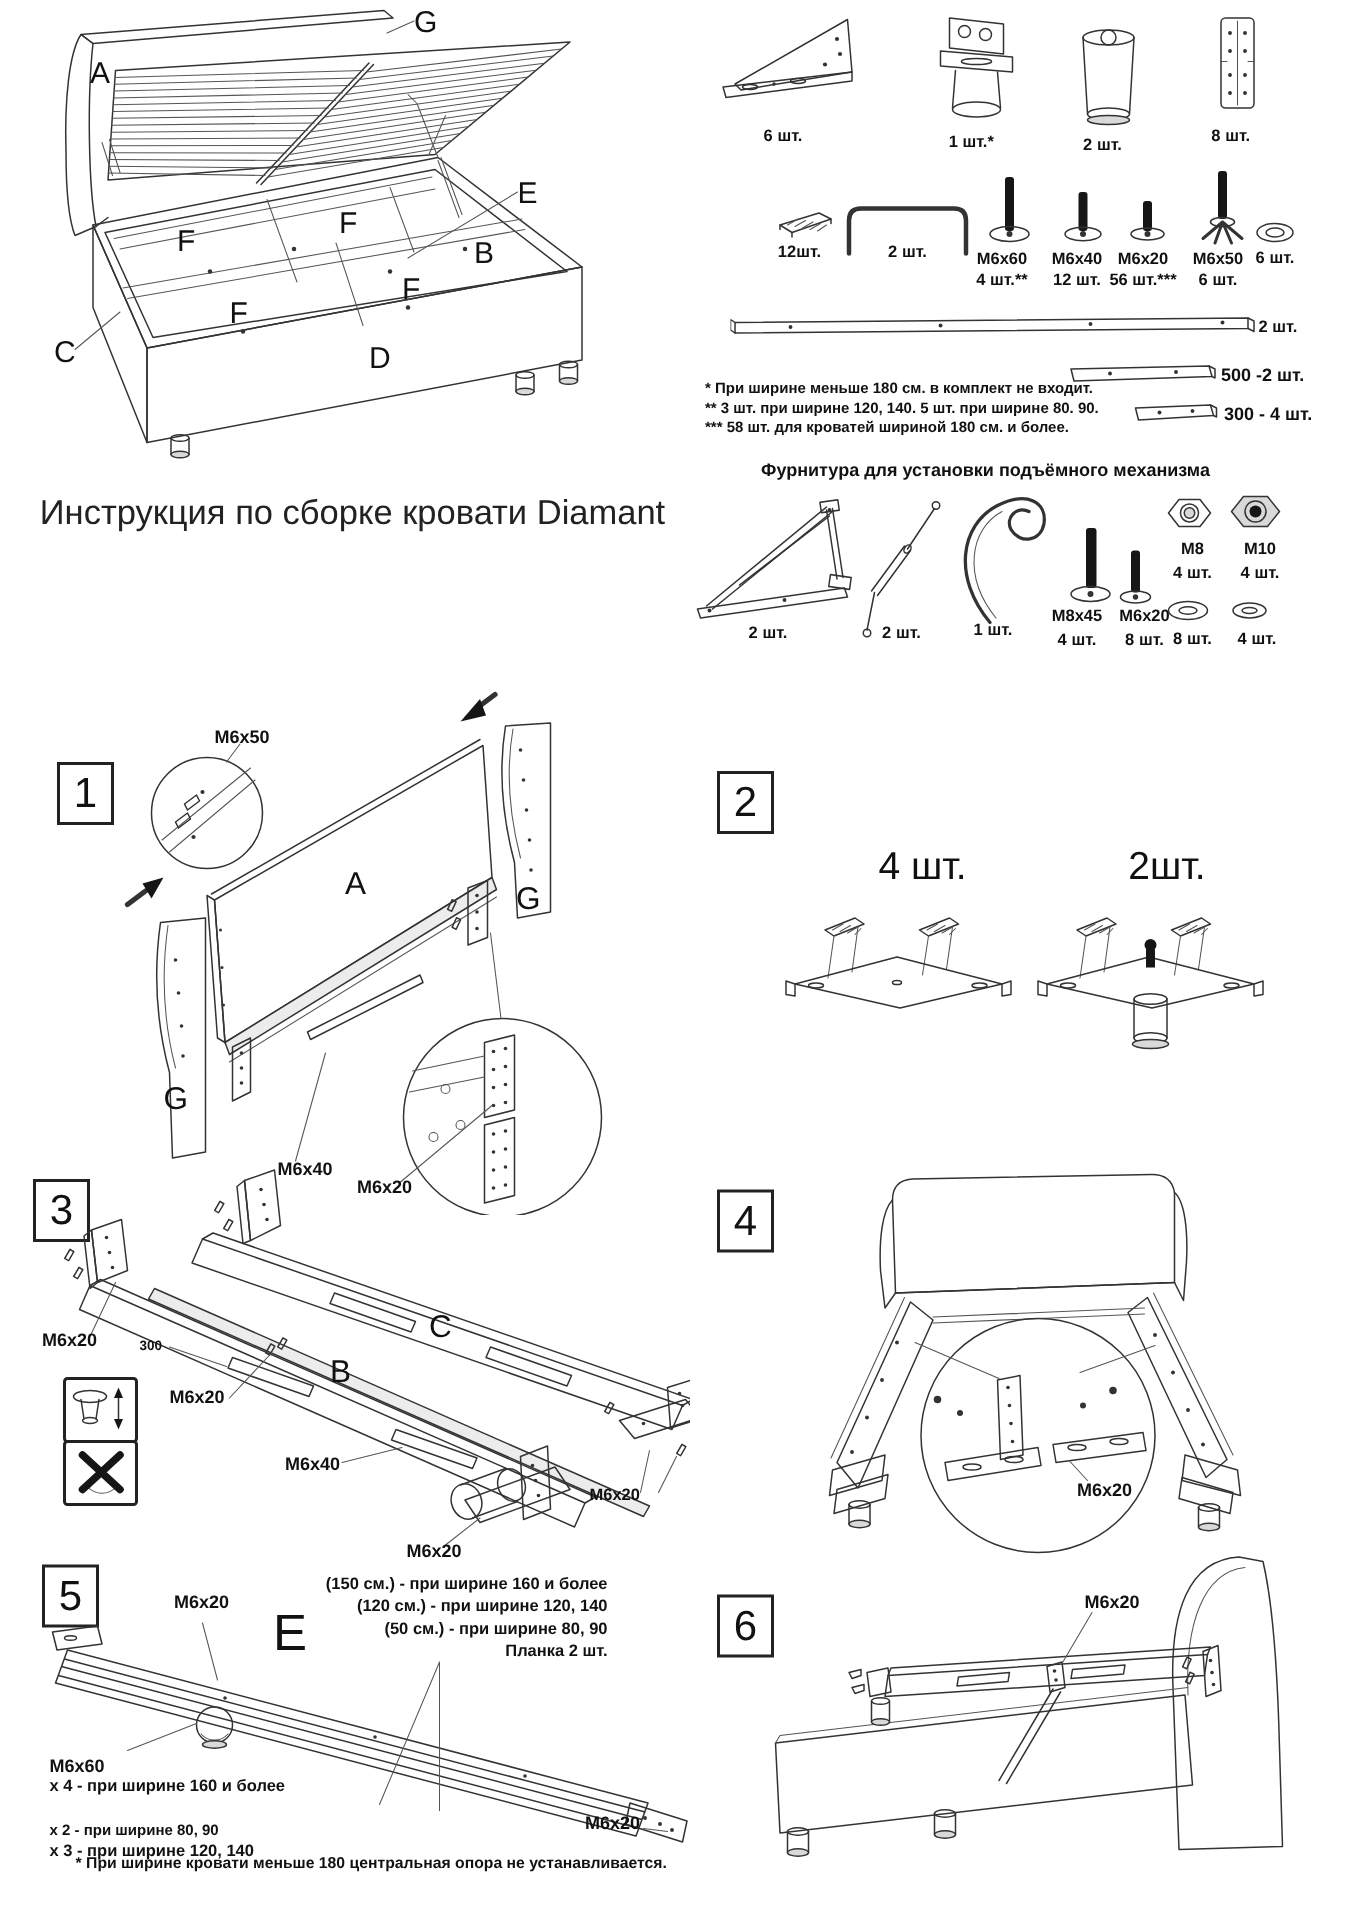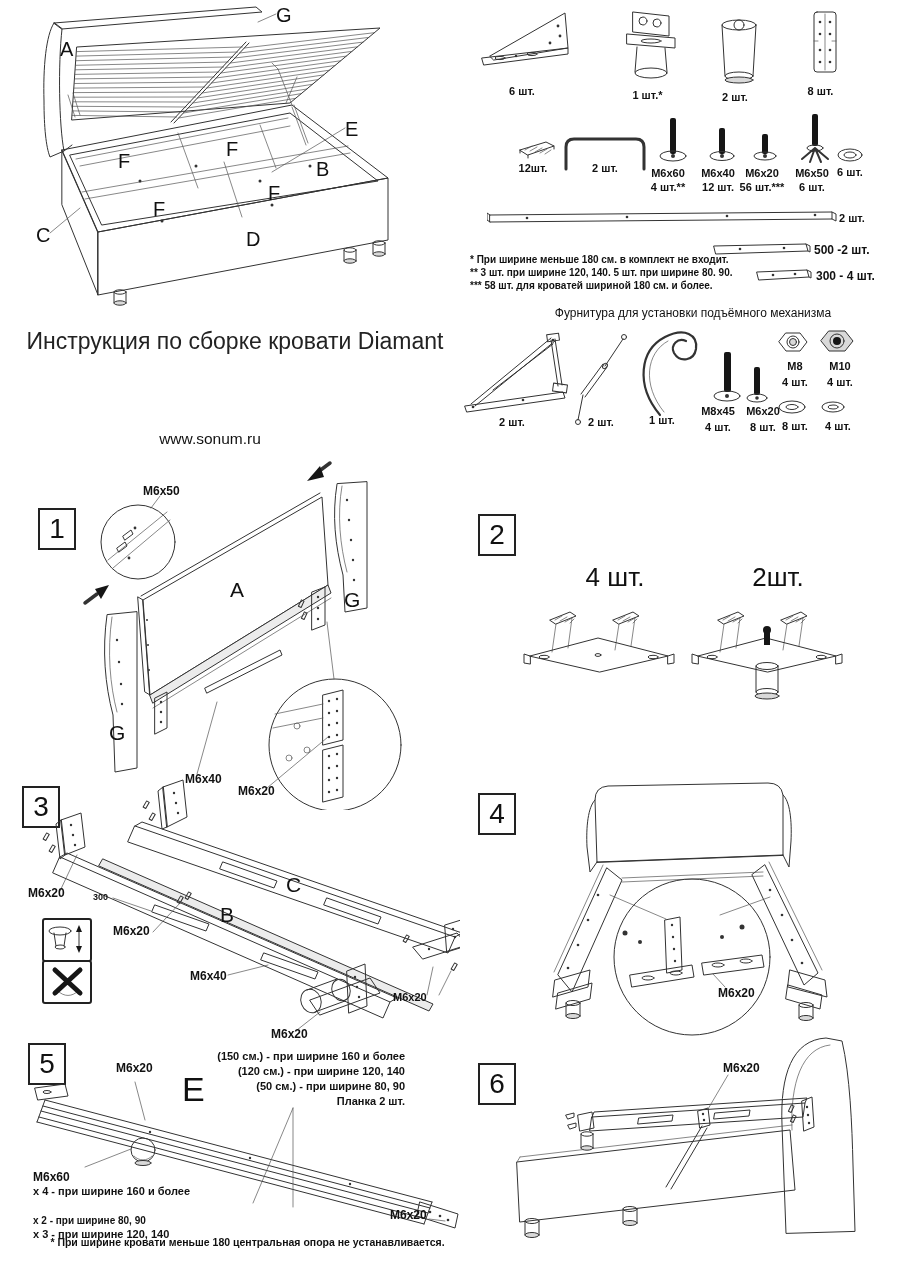--- a/index.html
+++ b/index.html
@@ -74,21 +74,20 @@
   <div class="letter" style="left:345px;top:118px">E</div>
   <div class="letter" style="left:316px;top:158px">B</div>
   <div class="letter" style="left:118px;top:150px">F</div>
   <div class="letter" style="left:226px;top:138px">F</div>
   <div class="letter" style="left:153px;top:198px">F</div>
   <div class="letter" style="left:268px;top:182px">F</div>
   <div class="letter" style="left:36px;top:224px">C</div>
   <div class="letter" style="left:246px;top:228px">D</div>
 
   <div class="title" style="top:328px">Инструкция по сборке кровати Diamant</div>
-  <div class="abs" style="left:20px;top:430px;width:380px;text-align:center;font-size:15.5px">www.sonum.ru</div>
 
   <svg class="abs la" style="left:480px;top:8px" width="95" height="62">
     <polygon points="10,48 85,5 88,40 14,52"></polygon>
     <polygon points="2,50 88,40 88,46 4,57"></polygon>
     <ellipse cx="20" cy="50" rx="5" ry="1.6"></ellipse>
       <ellipse cx="52" cy="46" rx="5" ry="1.6"></ellipse>
       <circle class="dot" cx="36" cy="48" r="1.2"></circle>
     <circle class="dot" cx="78" cy="18" r="1.4"></circle>
       <circle class="dot" cx="80" cy="28" r="1.4"></circle>
       <circle class="dot" cx="70" cy="35" r="1.4"></circle>
@@ -207,21 +206,21 @@
       <polyline points="52,2 56,4 56,10 54,9"></polyline>
     <circle class="dot" cx="18" cy="7" r="1.3"></circle>
       <circle class="dot" cx="40" cy="6" r="1.3"></circle>
   </svg>
   <div class="cap" style="left:816px;top:269px;width:70px;text-align:left;font-size:12px">300 - 4 шт.</div>
 
   <div class="note" style="left:470px;top:254px">* При ширине меньше 180 см. в комплект не входит.</div>
   <div class="note" style="left:470px;top:267px">** 3 шт. при ширине  120, 140. 5 шт. при ширине 80. 90.</div>
   <div class="note" style="left:470px;top:280px">*** 58 шт. для кроватей шириной 180 см. и более.</div>
 
-  <div class="abs" style="left:498px;top:306px;width:390px;text-align:center;font-size:12px;font-weight:400">Фурнитура для установки подъёмного механизма</div>
+  <div class="abs" style="left:462px;top:306px;width:390px;text-align:center;font-size:12px;font-weight:700">Фурнитура для установки подъёмного механизма</div>
 
   <svg class="abs la" style="left:463px;top:328px" width="115" height="90">
     <polygon points="2,78 100,64 102,70 4,84"></polygon>
     <path d="M8,76 L88,10 M12,78 L92,13"></path>
     <path d="M30,62 L90,16"></path>
     <path d="M88,12 L95,58 M92,11 L99,57"></path>
     <rect x="84" y="6" width="12" height="7" transform="rotate(-8 90 9)"></rect>
     <rect x="90" y="56" width="14" height="8" transform="rotate(8 97 60)"></rect>
     <circle class="dot" cx="10" cy="79" r="1.3"></circle>
       <circle class="dot" cx="60" cy="72" r="1.3"></circle>

